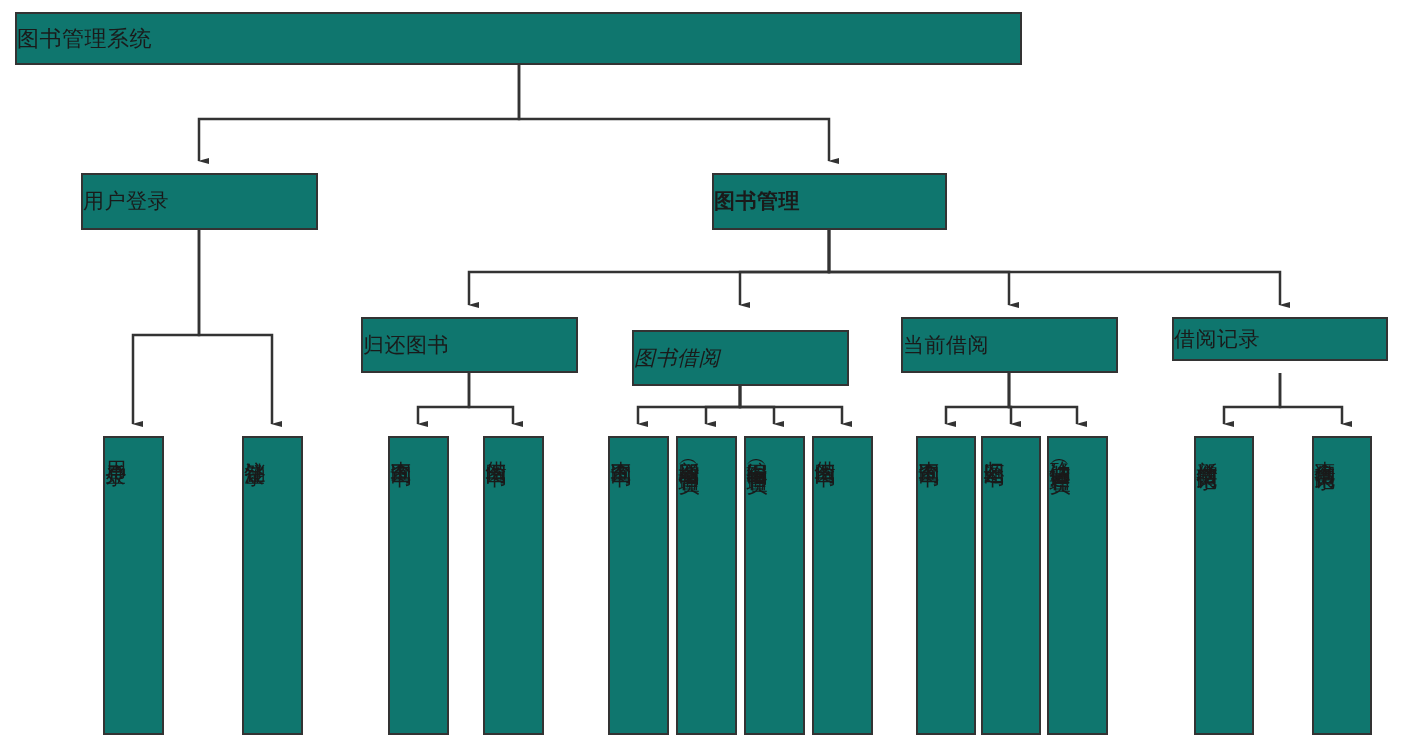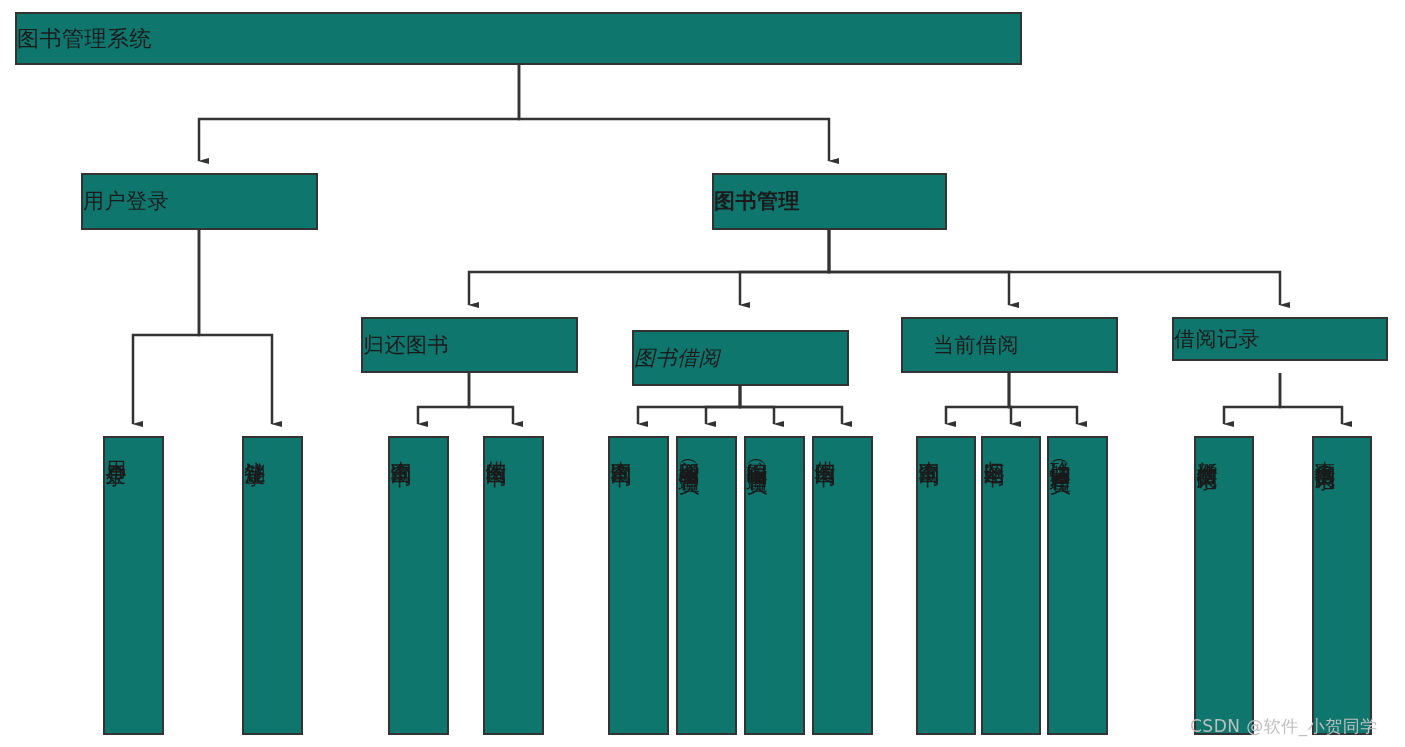--- a/index.html
+++ b/index.html
@@ -115,21 +115,21 @@
       </div>
       <div class="node level-1" style="left: 712px; top: 173px; width: 235px; height: 57px; font-weight: bold;">
         <span class="node-label">图书管理</span>
       </div>
       <div class="node level-2" style="left: 361px; top: 317px; width: 217px; height: 56px;">
         <span class="node-label">归还图书</span>
       </div>
       <div class="node level-2" style="left: 632px; top: 330px; width: 217px; height: 56px; font-style: italic;">
         <span class="node-label">图书借阅</span>
       </div>
-      <div class="node level-2" style="left: 901px; top: 317px; width: 217px; height: 56px; padding-left: 30px;">
+      <div class="node level-2" style="left: 901px; top: 317px; width: 217px; height: 56px;">
         <span class="node-label">当前借阅</span>
       </div>
       <div class="node level-2" style="left: 1172px; top: 317px; width: 216px; height: 44px;">
         <span class="node-label">借阅记录</span>
       </div>
       <div class="node level-leaf leaf" style="left: 103px; top: 436px; width: 61px; height: 299px;">
         <span class="node-label">用户登录</span>
       </div>
       <div class="node level-leaf leaf" style="left: 242px; top: 436px; width: 61px; height: 299px;">
         <span class="node-label">注销登录</span>
@@ -162,15 +162,14 @@
         <span class="node-label">确认归还（管理员）</span>
       </div>
       <div class="node level-leaf leaf" style="left: 1194px; top: 436px; width: 60px; height: 299px;">
         <span class="node-label">新增借阅记录</span>
       </div>
       <div class="node level-leaf leaf" style="left: 1312px; top: 436px; width: 60px; height: 299px;">
         <span class="node-label">查询借阅记录</span>
       </div>
     </div>
 
-  <div class="watermark" style="left:1190px; top:715px;">CSDN @软件_小贺同学</div>
 
 </div>
 
 </body></html>

